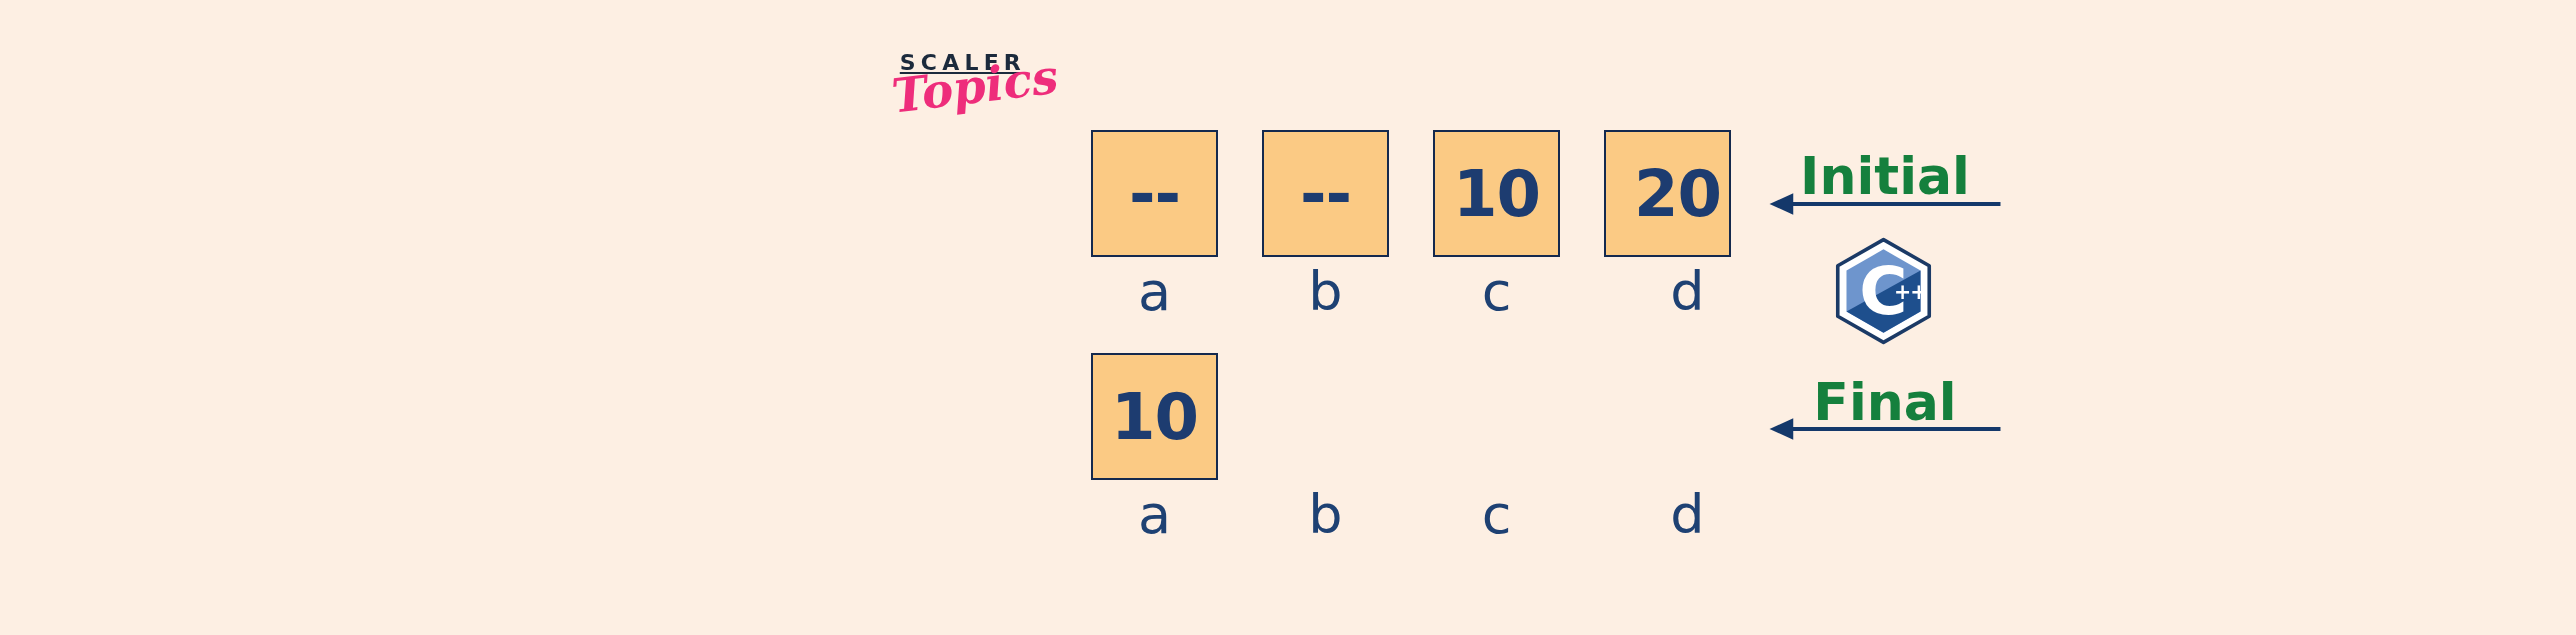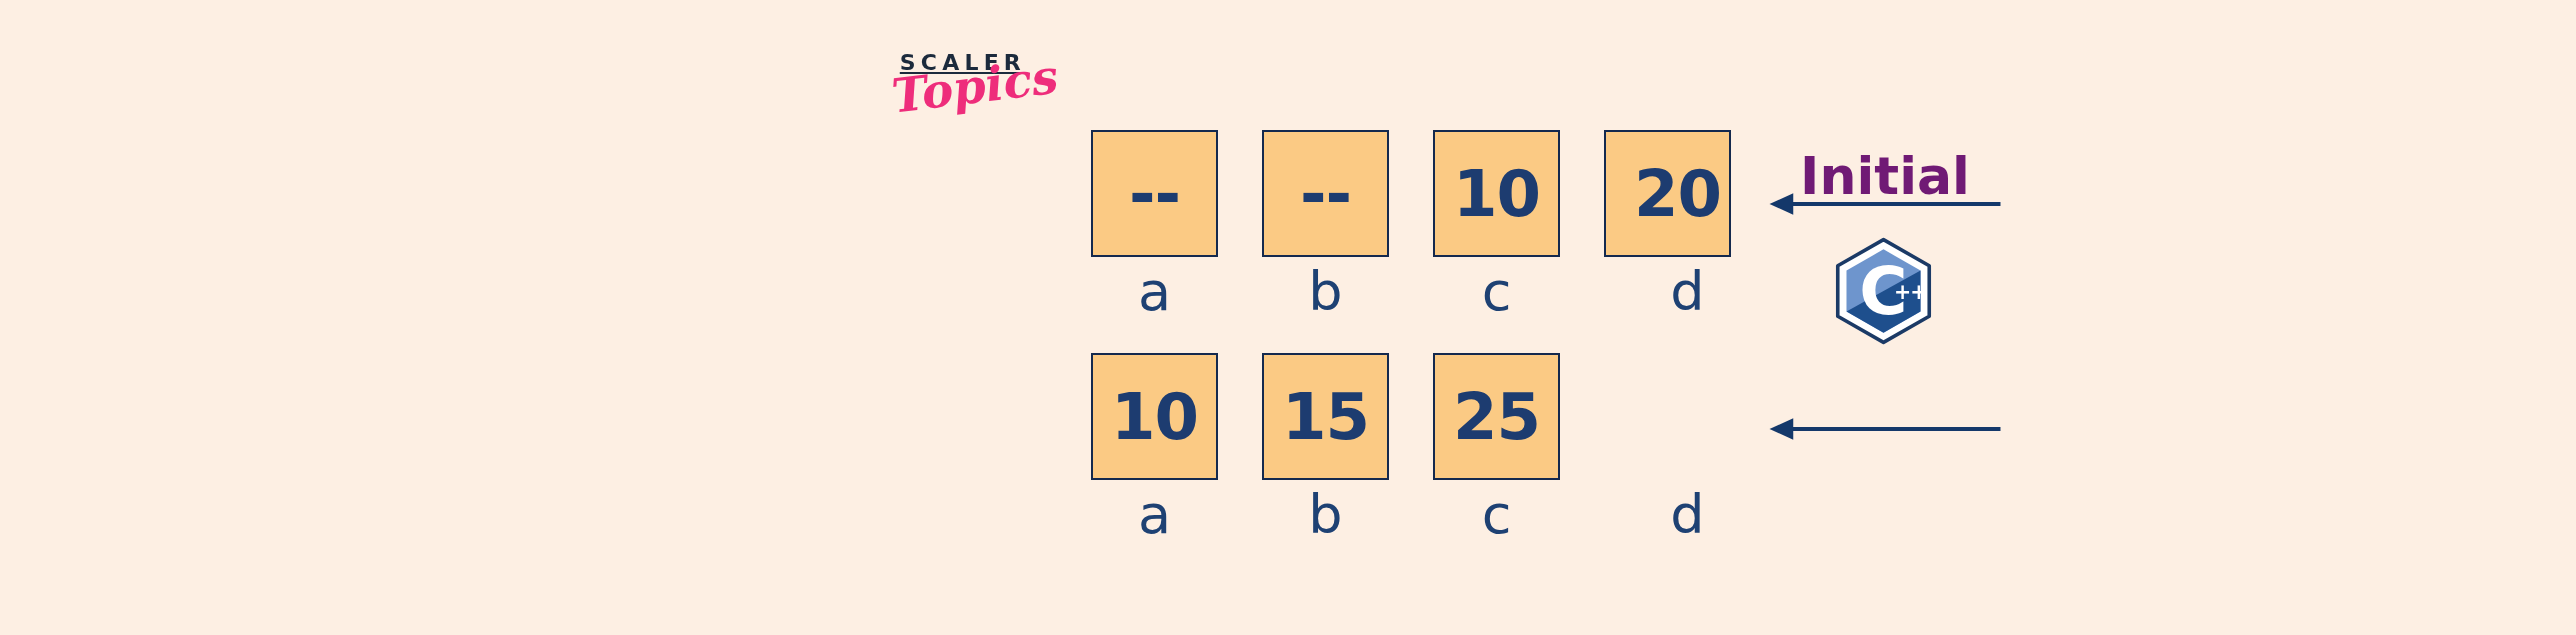--- a/index.html
+++ b/index.html
@@ -54,21 +54,21 @@
     font-size: 54px; font-weight: 400; color: #1e4173;
     line-height: 1.05;
   }
   .lr0 { top: 264px; }
   .lr1 { top: 487px; }
 
   
   .arrow-label {
     position: absolute; left: 1769px; width: 232px;
     text-align: center;
-    font-size: 52px; font-weight: 700; color: #701a75;
+    font-size: 52px; font-weight: 700; color: #15803d;
     line-height: 1;
   }
   .arrow-svg { position: absolute; left: 1769px; width: 232px; height: 24px; }
 
   
   .cpp-logo { position: absolute; left: 1833px; top: 236px; }
 </style>
 </head>
 <body>
 
@@ -93,38 +93,33 @@
   </div>
 
   <div class="vlabel lr0 c0">a</div>
   <div class="vlabel lr0 c1">b</div>
   <div class="vlabel lr0 c2">c</div>
   <div class="vlabel lr0 c3">d</div>
 
   <div class="vbox r1 c0">
     <span class="val">10</span>
   </div>
-  <div class="vbox r1 c1">
-    <span class="val">15</span>
-  </div>
-  <div class="vbox r1 c2">
-    <span class="val">25</span>
-  </div>
 
   <div class="vlabel lr1 c0">a</div>
   <div class="vlabel lr1 c1">b</div>
   <div class="vlabel lr1 c2">c</div>
   <div class="vlabel lr1 c3">d</div>
 
   <div class="arrow-label" style="top:150px">Initial</div>
   <svg class="arrow-svg" style="top:192px" viewBox="0 0 450 46">
     <line x1="40" y1="23" x2="449" y2="23" stroke="#14386a" stroke-width="8"></line>
     <polygon points="1,23 47,2 47,44" fill="#14386a"></polygon>
   </svg>
 
+  <div class="arrow-label" style="top:376px">Final</div>
   <svg class="arrow-svg" style="top:417px" viewBox="0 0 450 46">
     <line x1="40" y1="23" x2="449" y2="23" stroke="#14386a" stroke-width="8"></line>
     <polygon points="1,23 47,2 47,44" fill="#14386a"></polygon>
   </svg>
 
   <svg class="cpp-logo" width="101" height="110" viewBox="0 0 196 214">
     <polygon points="98,7 187,58 187,156 98,207 9,156 9,58" fill="#ffffff" stroke="#1b3a66" stroke-width="7" stroke-linejoin="round"></polygon>
     <polygon points="98,26 170,67 170,147 98,188 26,147 26,67" fill="#6e95cd"></polygon>
     <polygon points="170,67 170,147 98,188 26,147" fill="#1e4f8d"></polygon>
     <text x="98" y="107" text-anchor="middle" dominant-baseline="central" font-family="DejaVu Sans, Liberation Sans, sans-serif" font-size="128" font-weight="700" fill="#ffffff">C</text>

